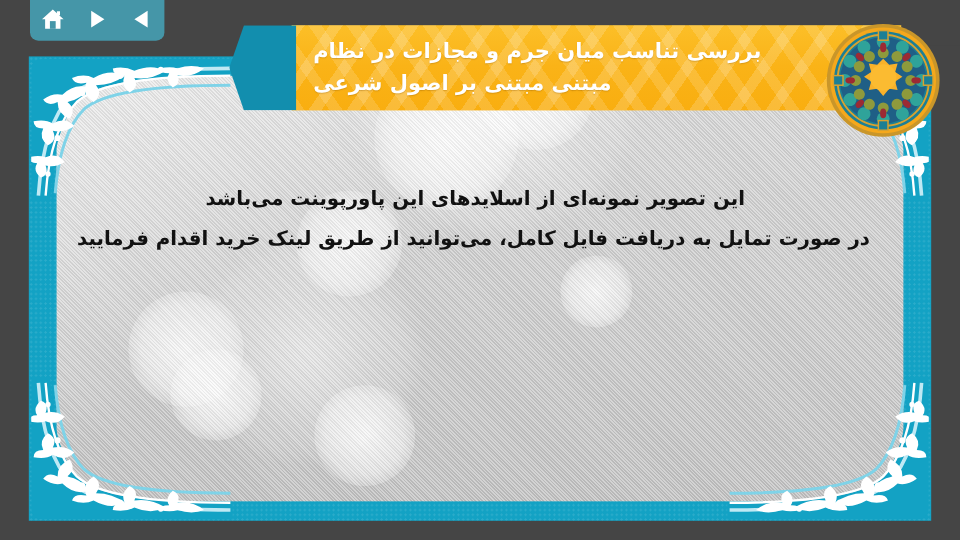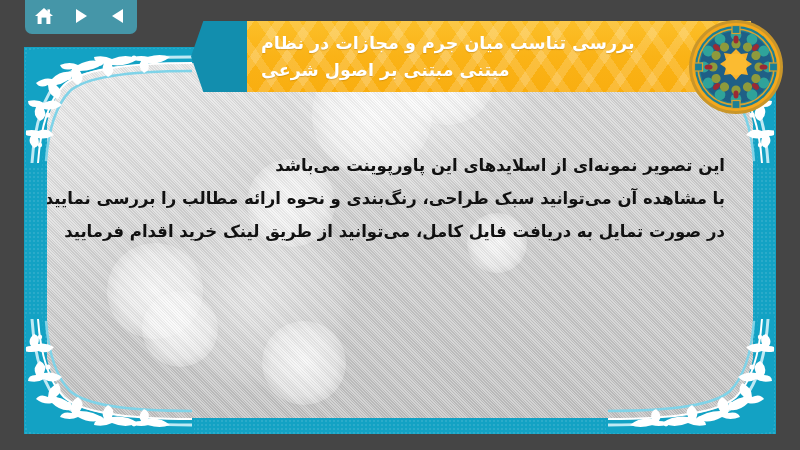--- a/index.html
+++ b/index.html
@@ -191,21 +191,21 @@
     filter: blur(6px);
   }
 
   
   .body-text {
     position: absolute;
     left: 0;
     right: 28px;
     top: 86px;
     z-index: 6;
-    text-align: right;
+    text-align: center;
     direction: rtl;
     padding-left: 20px;
   }
   .body-line {
     color: #111111;
     font-size: 16.5px;
     font-weight: bold;
     line-height: 2.0;
     white-space: nowrap;
     letter-spacing: 0px;
@@ -253,21 +253,20 @@
     <div class="bokeh" style="left:60px;  top:180px;  width:96px;  height:96px;"></div>
     <div class="bokeh" style="left:95px;  top:228px;  width:76px;  height:76px;"></div>
     <div class="bokeh" style="left:200px; top:96px;   width:88px;  height:88px;"></div>
     <div class="bokeh" style="left:265px; top:-8px;   width:120px; height:120px;"></div>
     <div class="bokeh" style="left:215px; top:258px;  width:84px;  height:84px;"></div>
     <div class="bokeh" style="left:420px; top:150px;  width:60px;  height:60px;"></div>
     <div class="glow" style="left:120px; top:140px;  width:180px; height:180px;"></div>
 
     <div class="body-text">
       <div class="body-line">این تصویر نمونه‌ای از اسلایدهای این پاورپوینت می‌باشد</div>
-      <div class="body-line">با مشاهده آن می‌توانید سبک طراحی، رنگ‌بندی و نحوه ارائه مطالب را بررسی نمایید</div>
       <div class="body-line">در صورت تمایل به دریافت فایل کامل، می‌توانید از طریق لینک خرید اقدام فرمایید</div>
     </div>
   </div>
 
   <svg class="ornament orn-tl" viewBox="0 0 168 118">
     <path d="M0 118 L0 10 Q0 0 12 0 L168 0 L168 14 Q60 14 40 34 Q18 56 16 118 Z" fill="#13a2c4"></path>
     <path d="M6 114 Q10 54 34 30 Q58 8 166 8" fill="none" stroke="#bfe9f4" stroke-width="3"></path>
     <path d="M12 114 Q16 58 38 36 Q62 14 166 14" fill="none" stroke="#ffffff" stroke-width="2"></path>
     <path d="M20 112 Q24 62 44 42 Q66 22 166 22" fill="none" stroke="#7fd3e8" stroke-width="2.5"></path>
     <g fill="#ffffff">

